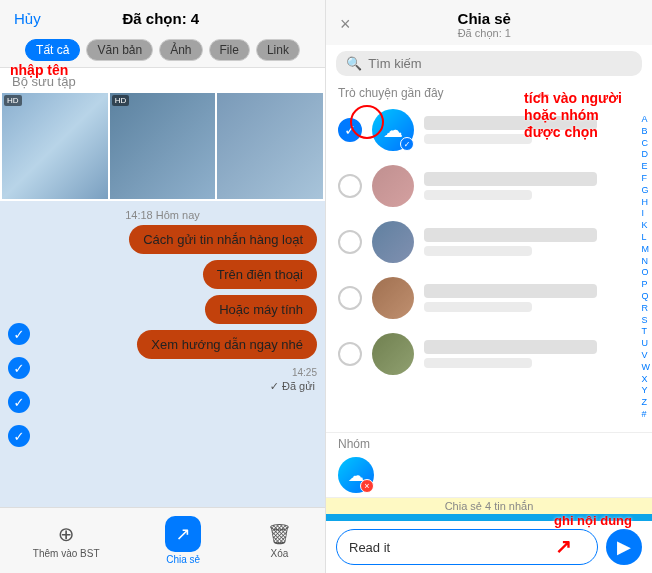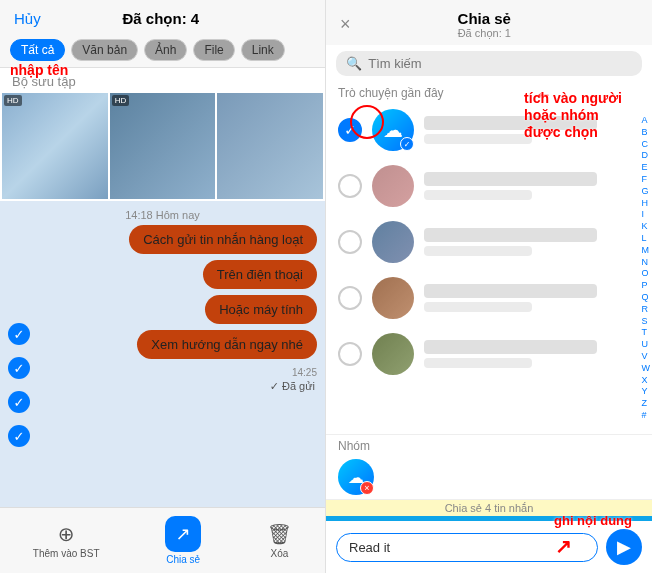--- a/index.html
+++ b/index.html
@@ -42,20 +42,21 @@
       font-weight: 600;
       color: #000;
     }
 
     .left-filter-bar {
       display: flex;
       gap: 6px;
       padding: 6px 10px;
       background: #f7f7f7;
       border-bottom: 1px solid #e0e0e0;
+      justify-content: center;
     }
 
     .filter-btn {
       padding: 3px 10px;
       border-radius: 14px;
       font-size: 12px;
       border: 1px solid #ccc;
       background: #a3a3a3;
       color: #333;
     }
@@ -411,24 +412,23 @@
       margin-bottom: 6px;
     }
 
     .group-item {
       display: flex;
       align-items: center;
       gap: 10px;
     }
 
     .bottom-input-area {
-      border-top: 5px solid #0ea5e9;
+      border-top: 7px solid #0ea5e9;
       padding: 8px 10px;
       display: flex;
-      align-items: center;
       gap: 8px;
       background: #fff;
     }
 
     .share-count-label {
       font-size: 11px;
       color: #888;
       text-align: center;
       padding: 2px 0;
     }

